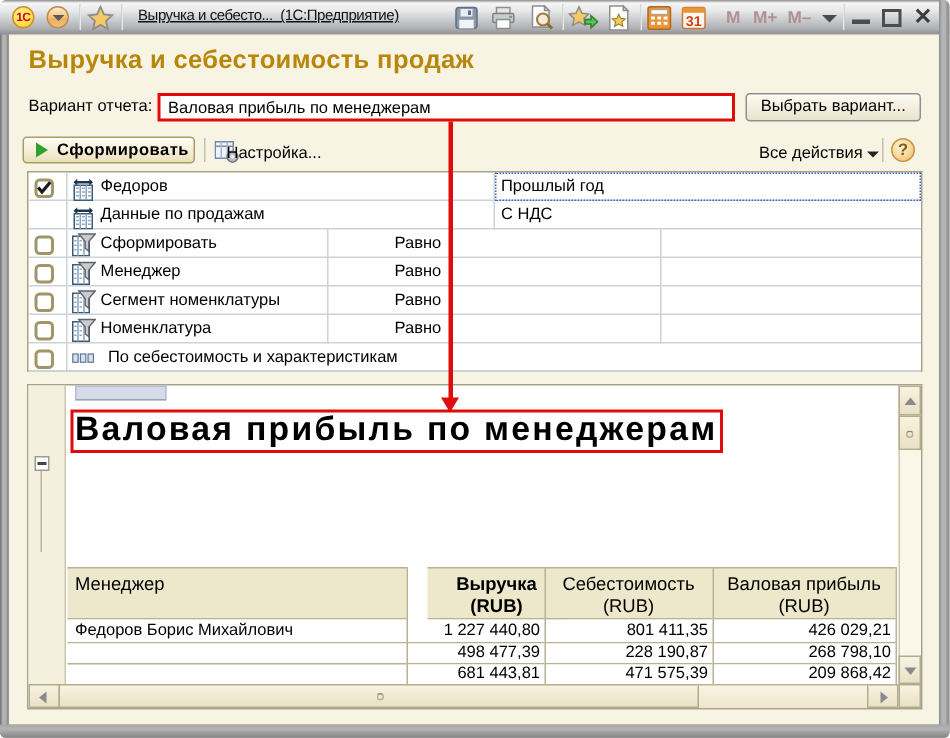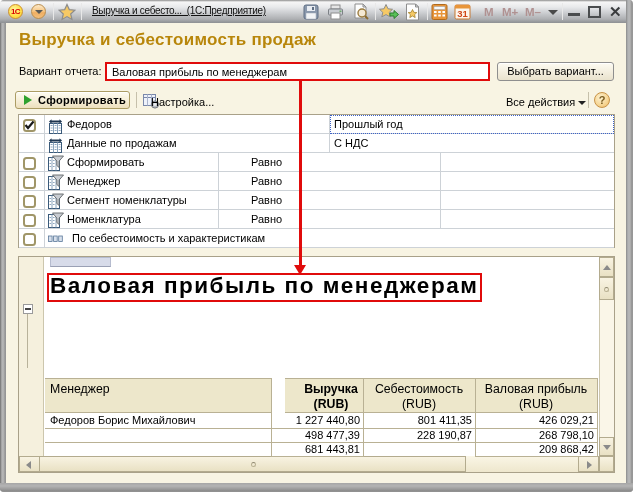--- a/index.html
+++ b/index.html
@@ -40,21 +40,21 @@
 #sep2{left:588px;top:92px;width:1px;height:16px;background:#c6c0ab;}
 #qbtn{left:594px;top:92px;width:16px;height:16px;border-radius:50%;border:1px solid #c89348;background:radial-gradient(circle at 40% 35%,#fdf2d2,#f6d592 60%,#edb75e);text-align:center;font-size:11px;font-weight:bold;color:#7a5c20;line-height:14px;}
 
 #ftab{left:18px;top:114px;width:597px;height:134px;border:1px solid #a9a189;background:#fff;}
 .frow{position:absolute;left:0;width:595px;height:19px;border-bottom:1px solid #cdd2d7;}
 .fck{position:absolute;left:4px;top:4px;width:13px;height:13px;border:2px solid #a09668;border-radius:3.5px;background:#fff;}
 .fcol1{position:absolute;left:25px;top:0;width:1px;height:19px;background:#cdd2d7;}
 .ficon{position:absolute;left:29px;top:2px;}
 .ficon svg,.abs svg{display:block;}
 .flbl{position:absolute;left:48px;top:3px;}
-.feq{position:absolute;left:200px;top:3px;padding-left:32px;}
+.feq{position:absolute;left:212px;top:3px;padding-left:32px;}
 .fv{position:absolute;left:315px;top:3px;}
 .fb200{position:absolute;left:199px;top:0;width:1px;height:19px;background:#cdd2d7;}
 .fb311{position:absolute;left:310px;top:0;width:1px;height:19px;background:#cdd2d7;}
 .fb421{position:absolute;left:421px;top:0;width:1px;height:19px;background:#cdd2d7;}
 #focuscell{left:311px;top:0px;width:284px;height:19px;border:1px dotted #3c62c8;}
 
 #arrline{left:299px;top:81px;width:3px;height:186px;background:#e00b0b;z-index:30;}
 #arrhead{left:294px;top:265px;z-index:30;width:0;height:0;border-left:6.5px solid transparent;border-right:6.5px solid transparent;border-top:10px solid #e00b0b;}
 
 #rpanel{left:18px;top:256px;width:597px;height:217px;border:1px solid #a9a189;background:#fff;}
@@ -399,20 +399,21 @@
         <div class="dhd" style="left:430px;width:122px;">Валовая прибыль<br>(RUB)</div>
         <div class="dcell" style="left:0px;top:35px;width:226px;height:16px;padding-left:5px;line-height:14px;">Федоров Борис Михайлович</div>
         <div class="dcell dr" style="left:226px;top:35px;width:92px;height:16px;padding-right:3px;line-height:14px;">1 227 440,80</div>
         <div class="dcell dr" style="left:318px;top:35px;width:112px;height:16px;padding-right:3px;line-height:14px;">801 411,35</div>
         <div class="dcell dr" style="left:430px;top:35px;width:122px;height:16px;padding-right:3px;line-height:14px;">426 029,21</div>
         <div class="dcell" style="left:0px;top:51px;width:226px;height:14px;padding-left:5px;line-height:12px;"></div>
         <div class="dcell dr" style="left:226px;top:51px;width:92px;height:14px;padding-right:3px;line-height:12px;">498 477,39</div>
         <div class="dcell dr" style="left:318px;top:51px;width:112px;height:14px;padding-right:3px;line-height:12px;">228 190,87</div>
         <div class="dcell dr" style="left:430px;top:51px;width:122px;height:14px;padding-right:3px;line-height:12px;">268 798,10</div>
         <div class="dcell dr" style="left:226px;top:65px;width:92px;height:14px;padding-right:3px;line-height:12px;">681 443,81</div>
+        <div class="dcell dr" style="left:318px;top:65px;width:112px;height:14px;padding-right:3px;line-height:12px;">471 575,39</div>
         <div class="dcell dr" style="left:430px;top:65px;width:122px;height:14px;padding-right:3px;line-height:12px;">209 868,42</div>
         <div class="dvline" style="left:226px;top:0;height:79px;"></div>
         <div class="dvline" style="left:318px;top:0;height:79px;"></div>
         <div class="dvline" style="left:430px;top:0;height:79px;"></div>
         <div class="dvline" style="left:552px;top:0;height:79px;"></div>
       </div>
   </div>
 </div>
 
 </body></html>

